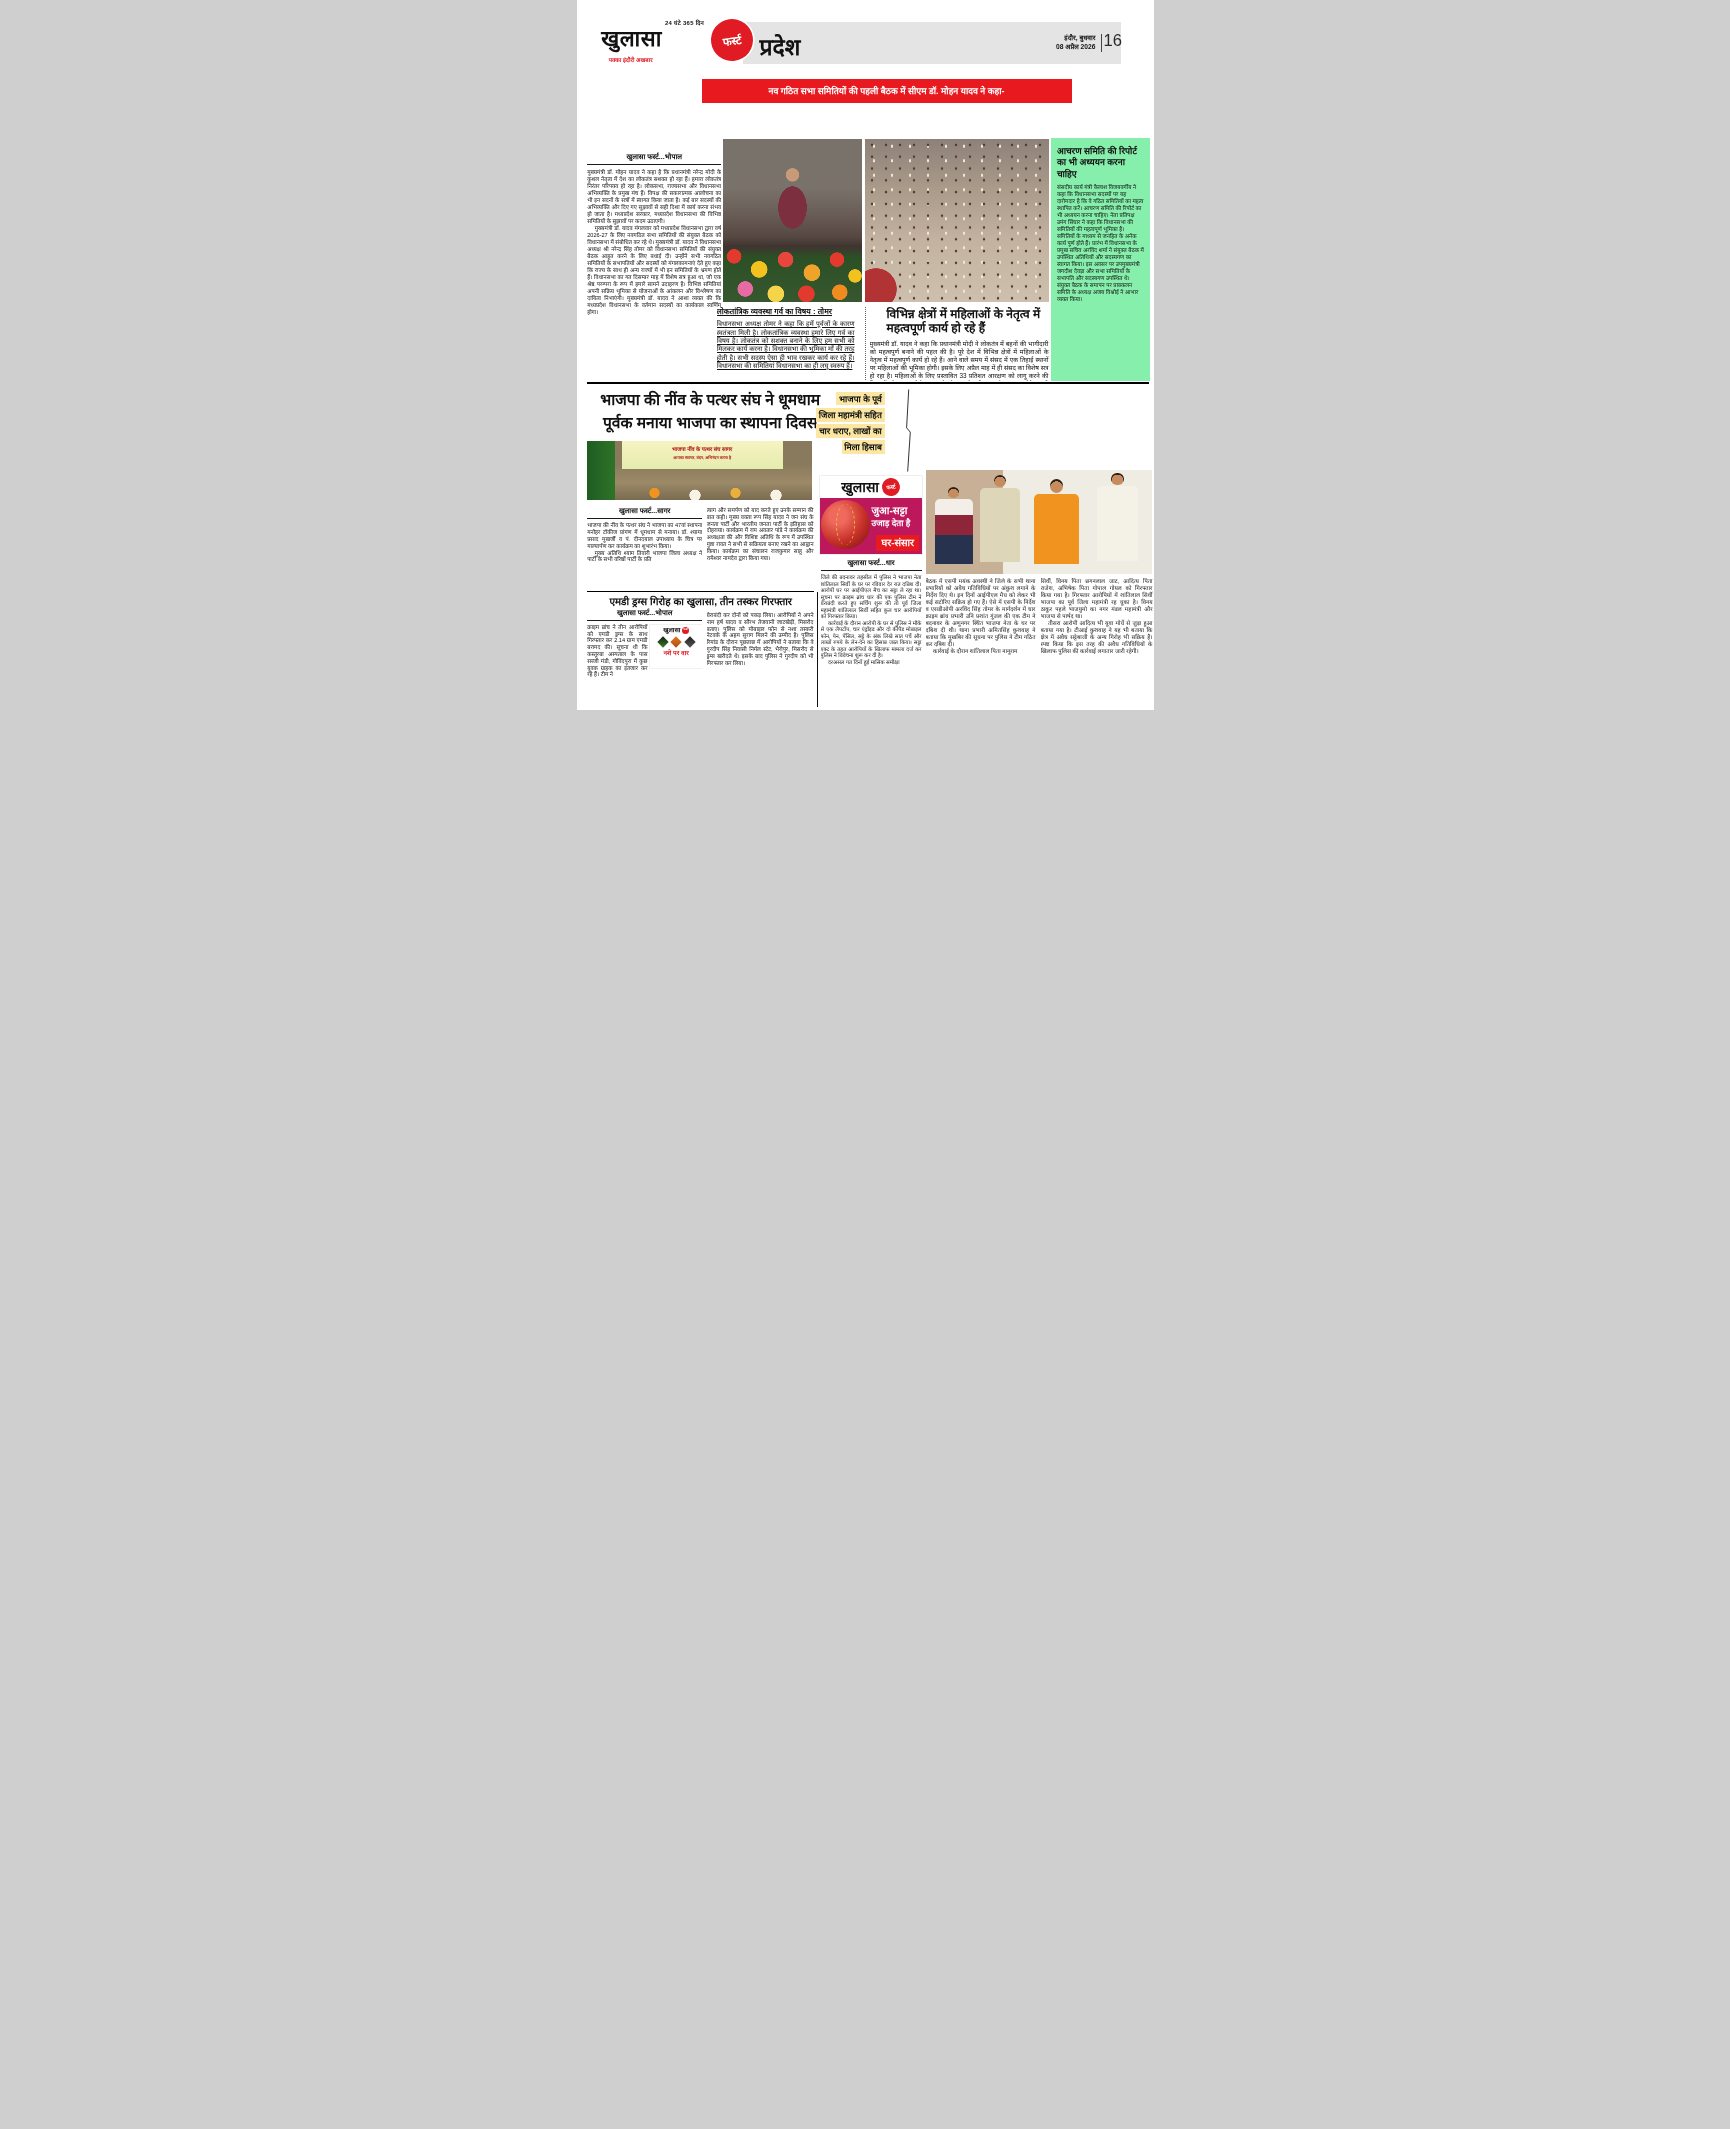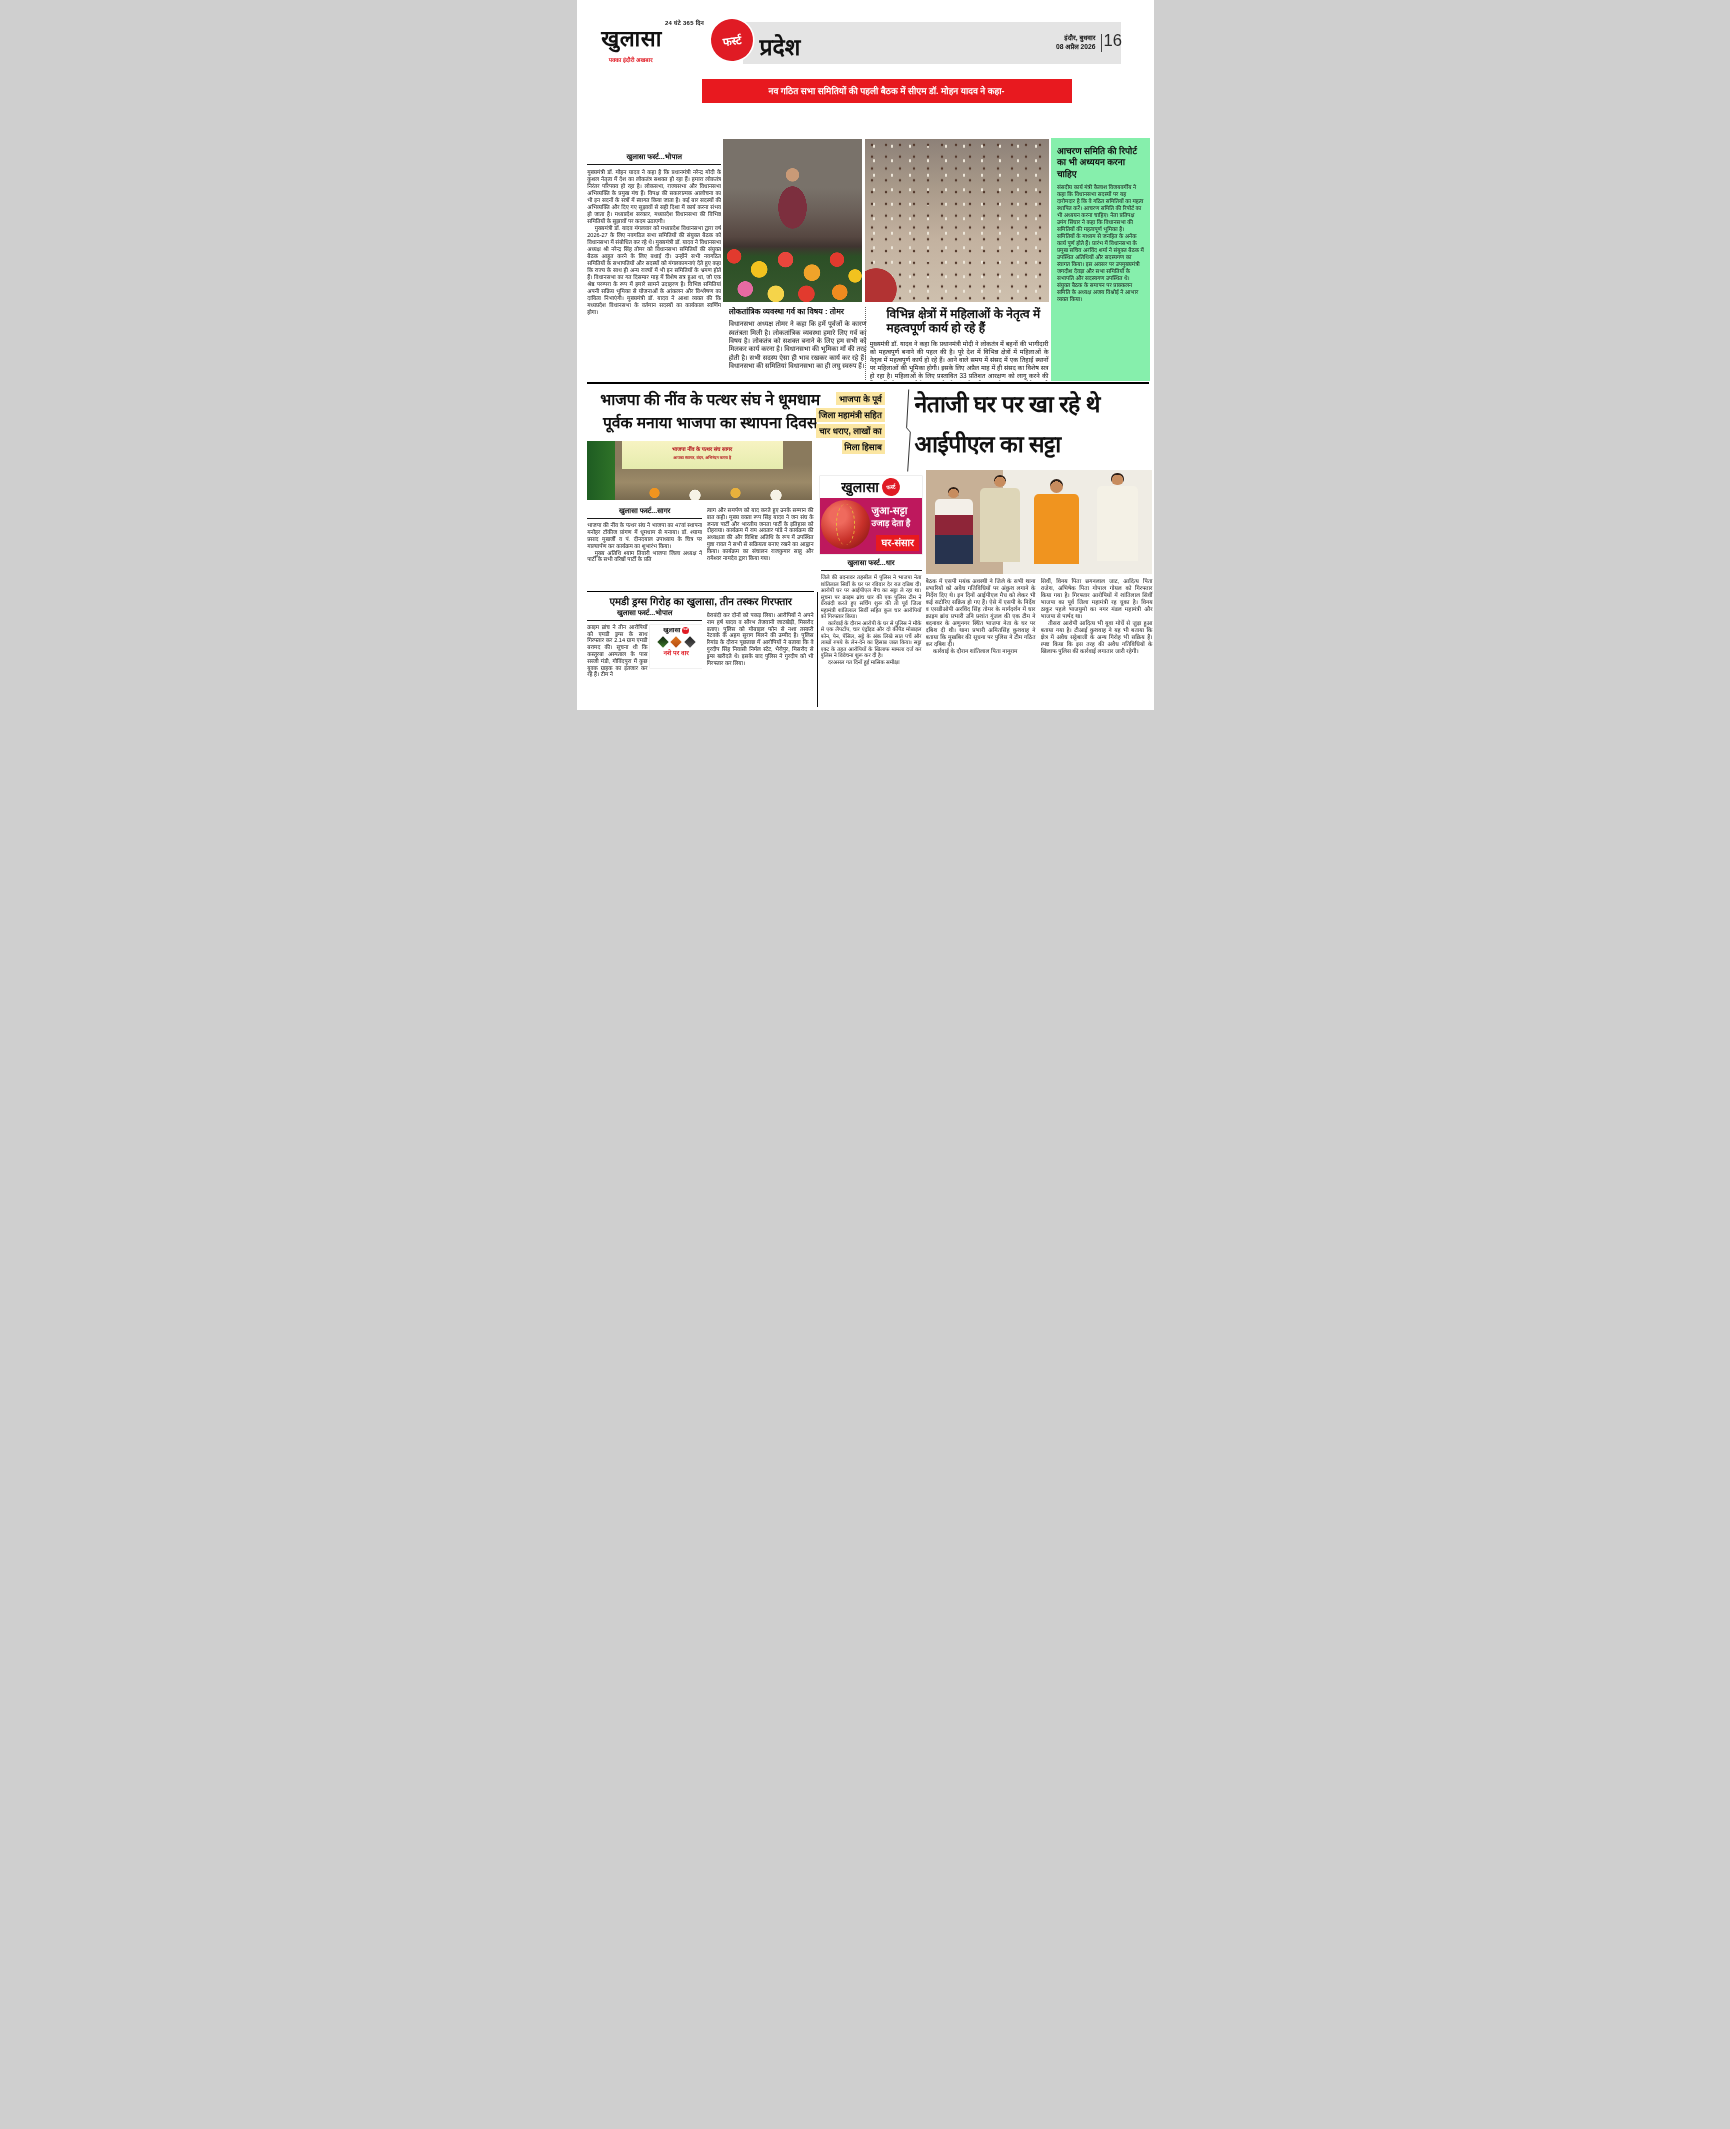--- a/index.html
+++ b/index.html
@@ -152,21 +152,21 @@
     <div class="byline" style="margin-bottom:4.3px;">खुलासा फर्स्ट...भोपाल</div>
     <div class="t-main">
       <p class="bp">मुख्यमंत्री डॉ. मोहन यादव ने कहा है कि प्रधानमंत्री नरेन्द्र मोदी के कुशल नेतृत्व में देश का लोकतंत्र सशक्त हो रहा हैं। हमारा लोकतंत्र निरंतर परिपक्व हो रहा है। लोकसभा, राज्यसभा और विधानसभा अभिव्यक्ति के प्रमुख मंच हैं। विपक्ष की सकारात्मक आलोचना का भी इन सदनों के सत्रों में स्वागत किया जाता है। कई बार सदस्यों की अभिव्यक्ति और दिए गए सुझावों से सही दिशा में कार्य करना संभव हो जाता है। मध्यप्रदेश सरकार, मध्यप्रदेश विधानसभा की विभिन्न समितियों के सुझावों पर कदम उठाएगी।</p>
       <p class="bp">मुख्यमंत्री डॉ. यादव मंगलवार को मध्यप्रदेश विधानसभा द्वारा वर्ष 2026-27 के लिए नवगठित सभा समितियों की संयुक्त बैठक को विधानसभा में संबोधित कर रहे थे। मुख्यमंत्री डॉ. यादव ने विधानसभा अध्यक्ष श्री नरेन्द्र सिंह तोमर को विधानसभा समितियों की संयुक्त बैठक आहूत करने के लिए बधाई दी। उन्होंने सभी नवगठित समितियों के सभापतियों और सदस्यों को मंगलकामनाएं देते हुए कहा कि राज्य के साथ ही अन्य राज्यों में भी इन समितियों के भ्रमण होते हैं। विधानसभा का गत दिसम्बर माह में विशेष सत्र हुआ था, जो एक श्रेष्ठ परम्परा के रूप में हमारे सामने उदाहरण है। विभिन्न समितियां अपनी सक्रिय भूमिका से योजनाओं के आंकलन और विश्लेषण का दायित्व निभाएंगी। मुख्यमंत्री डॉ. यादव ने आशा व्यक्त की कि मध्यप्रदेश विधानसभा के वर्तमान सदस्यों का कार्यकाल स्वर्णिम होगा।</p>
     </div>
   </div>
 
   <div class="abs photo photo-cm" style="left:146px;top:139px;width:139px;height:163px;"></div>
   <div class="abs photo photo-aud" style="left:288px;top:139px;width:184px;height:163px;"></div>
 
-  <div class="abs ov" style="left:152px;top:307px;width:138px;height:74px;">
+  <div class="abs ov" style="left:140px;top:307px;width:138px;height:74px;text-decoration:underline;">
     <div class="sub-title" style="margin-bottom:3.8px;">लोकतांत्रिक व्यवस्था गर्व का विषय : तोमर</div>
     <p class="bp t-sub">विधानसभा अध्यक्ष तोमर ने कहा कि हमें पूर्वजों के कारण स्वतंत्रता मिली है। लोकतांत्रिक व्यवस्था हमारे लिए गर्व का विषय है। लोकतंत्र को सशक्त बनाने के लिए हम सभी को मिलकर कार्य करना है। विधानसभा की भूमिका माँ की तरह होती है। सभी सदस्य ऐसा ही भाव रखकर कार्य कर रहे हैं। विधानसभा की समितियां विधानसभा का ही लघु स्वरुप हैं।</p>
   </div>
 
   <div class="abs dotted-div" style="left:288px;top:307px;height:73px;"></div>
 
   <div class="abs ov" style="left:293px;top:307px;width:179px;height:74px;">
     <div class="sub-title" style="margin-bottom:3.8px;font-size:12px;margin-left:17px;">विभिन्न क्षेत्रों में महिलाओं के नेतृत्व में महत्वपूर्ण कार्य हो रहे हैं</div>
     <p class="bp t-sub" style="font-size:6.3px;line-height:8px;">मुख्यमंत्री डॉ. यादव ने कहा कि प्रधानमंत्री मोदी ने लोकतंत्र में बहनों की भागीदारी को महत्वपूर्ण बनाने की पहल की है। पूरे देश में विभिन्न क्षेत्रों में महिलाओं के नेतृत्व में महत्वपूर्ण कार्य हो रहे हैं। आने वाले समय में संसद में एक तिहाई स्थानों पर महिलाओं की भूमिका होगी। इसके लिए अप्रैल माह में ही संसद का विशेष सत्र हो रहा है। महिलाओं के लिए प्रस्तावित 33 प्रतिशत आरक्षण को लागू करने की दिशा में जो पहल हुई है वह हमारे लोकतंत्र के परिपक्व और सशक्त होने का ही प्रमाण है।</p>
   </div>
@@ -189,21 +189,20 @@
     <span>भाजपा के पूर्व</span><br>
     <span>जिला महामंत्री सहित</span><br>
     <span>चार धराए, लाखों का</span><br>
     <span>मिला हिसाब</span>
   </div>
 
   <svg class="abs" style="left:328px;top:389px;" width="6.4" height="83" viewBox="0 0 12 154">
     <polyline points="7,0 3,72 10,80 5,154" fill="none" stroke="#111" stroke-width="1.6"></polyline>
   </svg>
 
-  <div class="abs h2-ipl" style="left:338px;top:384px;width:237px;">नेताजी घर पर खा रहे थे आईपीएल का सट्टा</div>
 
   <div class="abs adbox" style="left:243px;top:476px;width:102px;height:78px;">
     <div class="ad-top">
       <span class="ad-logo">खुलासा</span>
       <span class="badge badge-ad">फर्स्ट</span>
     </div>
     <div class="ad-black">
       <div class="ball"></div>
       <div class="ad-t1">जुआ-सट्टा</div>
       <div class="ad-t2">उजाड़ देता है</div>

